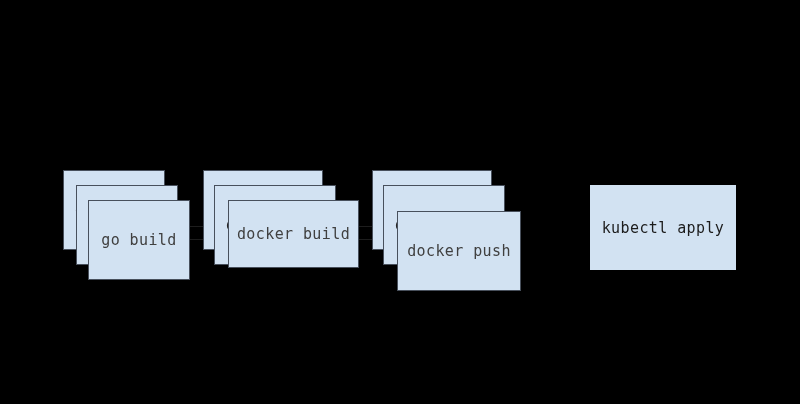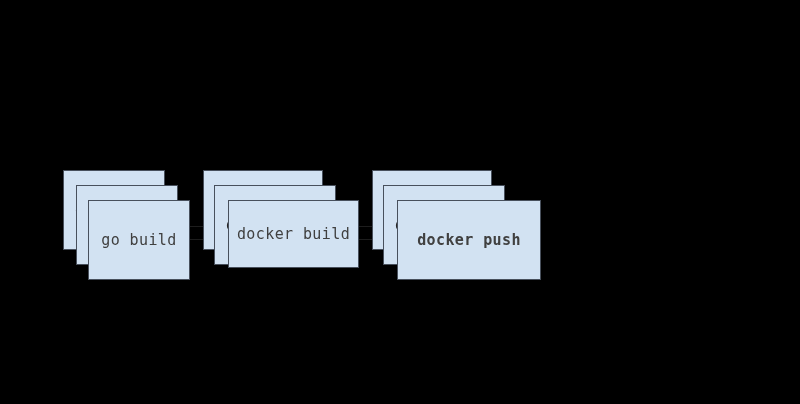--- a/index.html
+++ b/index.html
@@ -116,19 +116,22 @@
   <div class="arrow" style="left:359px; top:226px; width:26px;"></div>
   <div class="arrow" style="left:359px; top:239px; width:38px;"></div>
 
   <div>
     <div class="card ghost" style="left:372px; top:170px; width:120px; height:80px;">
       <span class="label">d</span>
     </div>
     <div class="card ghost" style="left:383px; top:185px; width:122px; height:80px;">
       <span class="label">d</span>
     </div>
-    <div class="card" style="left:397px; top:200px; width:144px; height:80px;font-weight:bold;">
+    <div class="card" style="left:397px; top:211px; width:124px; height:80px;">
       <span class="label">docker push</span>
     </div>
   </div>
 
+  <div class="plain-box" style="left:590px; top:185px; width:146px; height:85px;">
+    <span class="label">kubectl apply</span>
+  </div>
 
 </div>
 
 </body></html>

